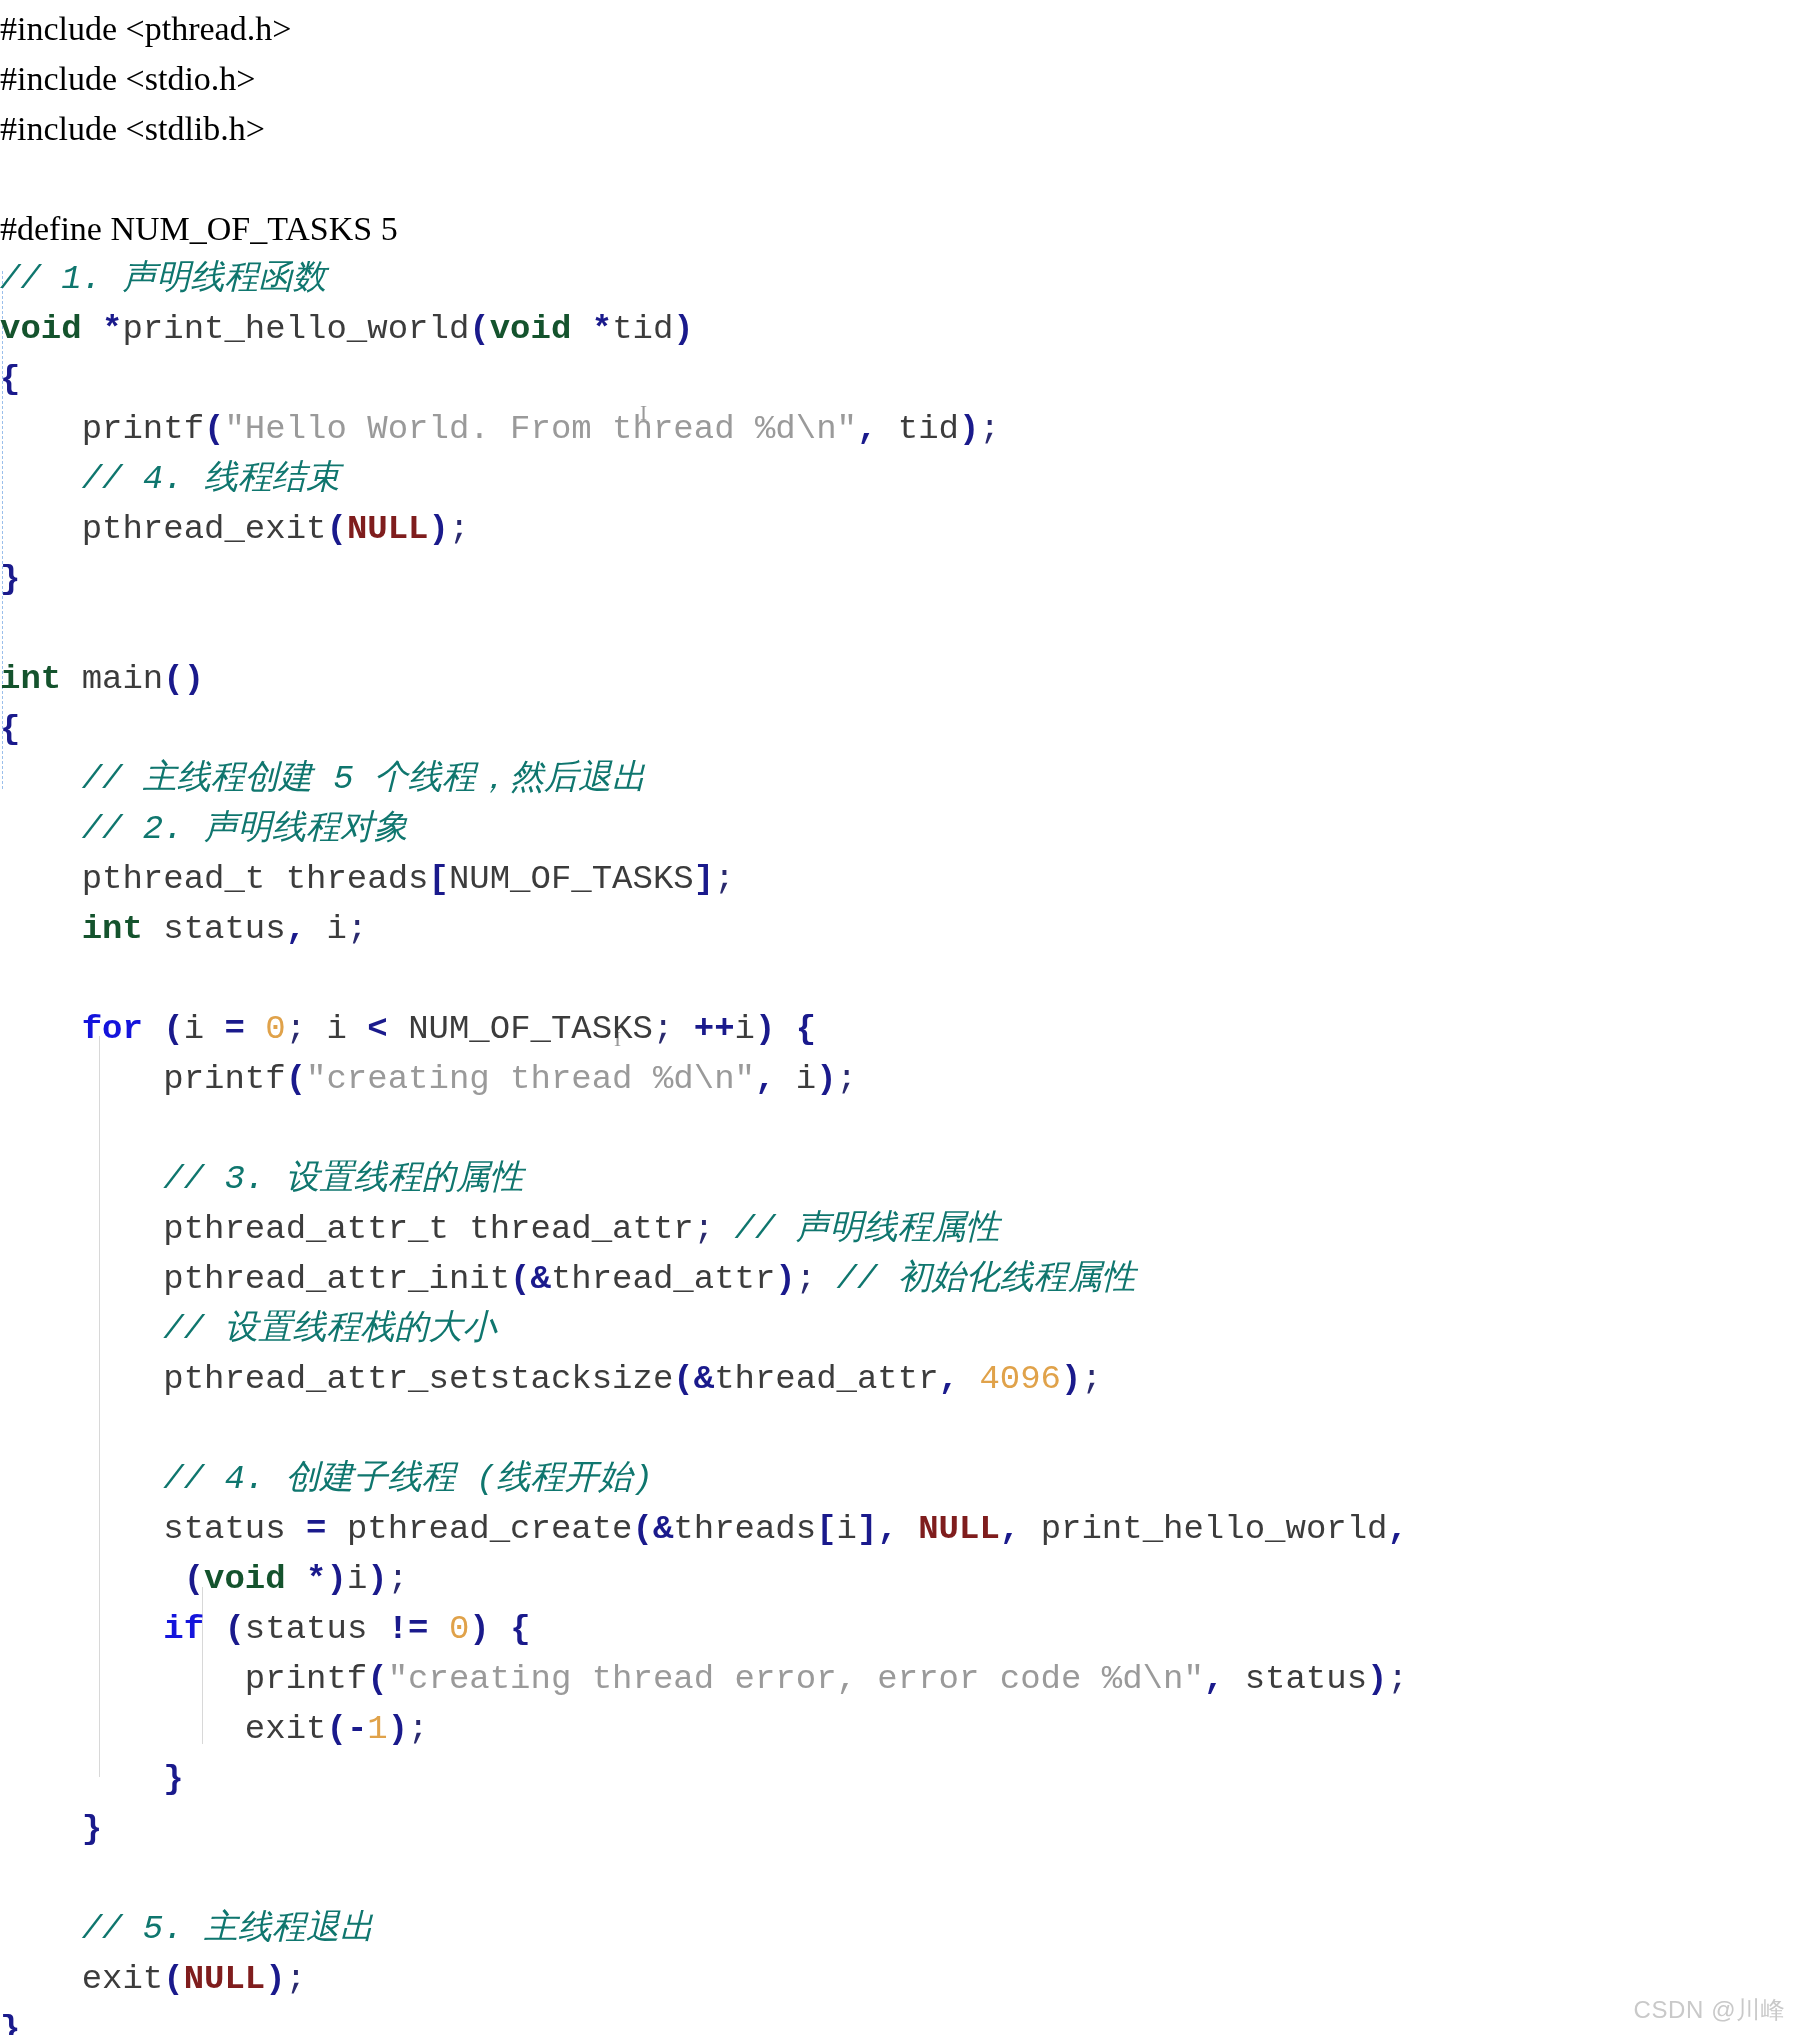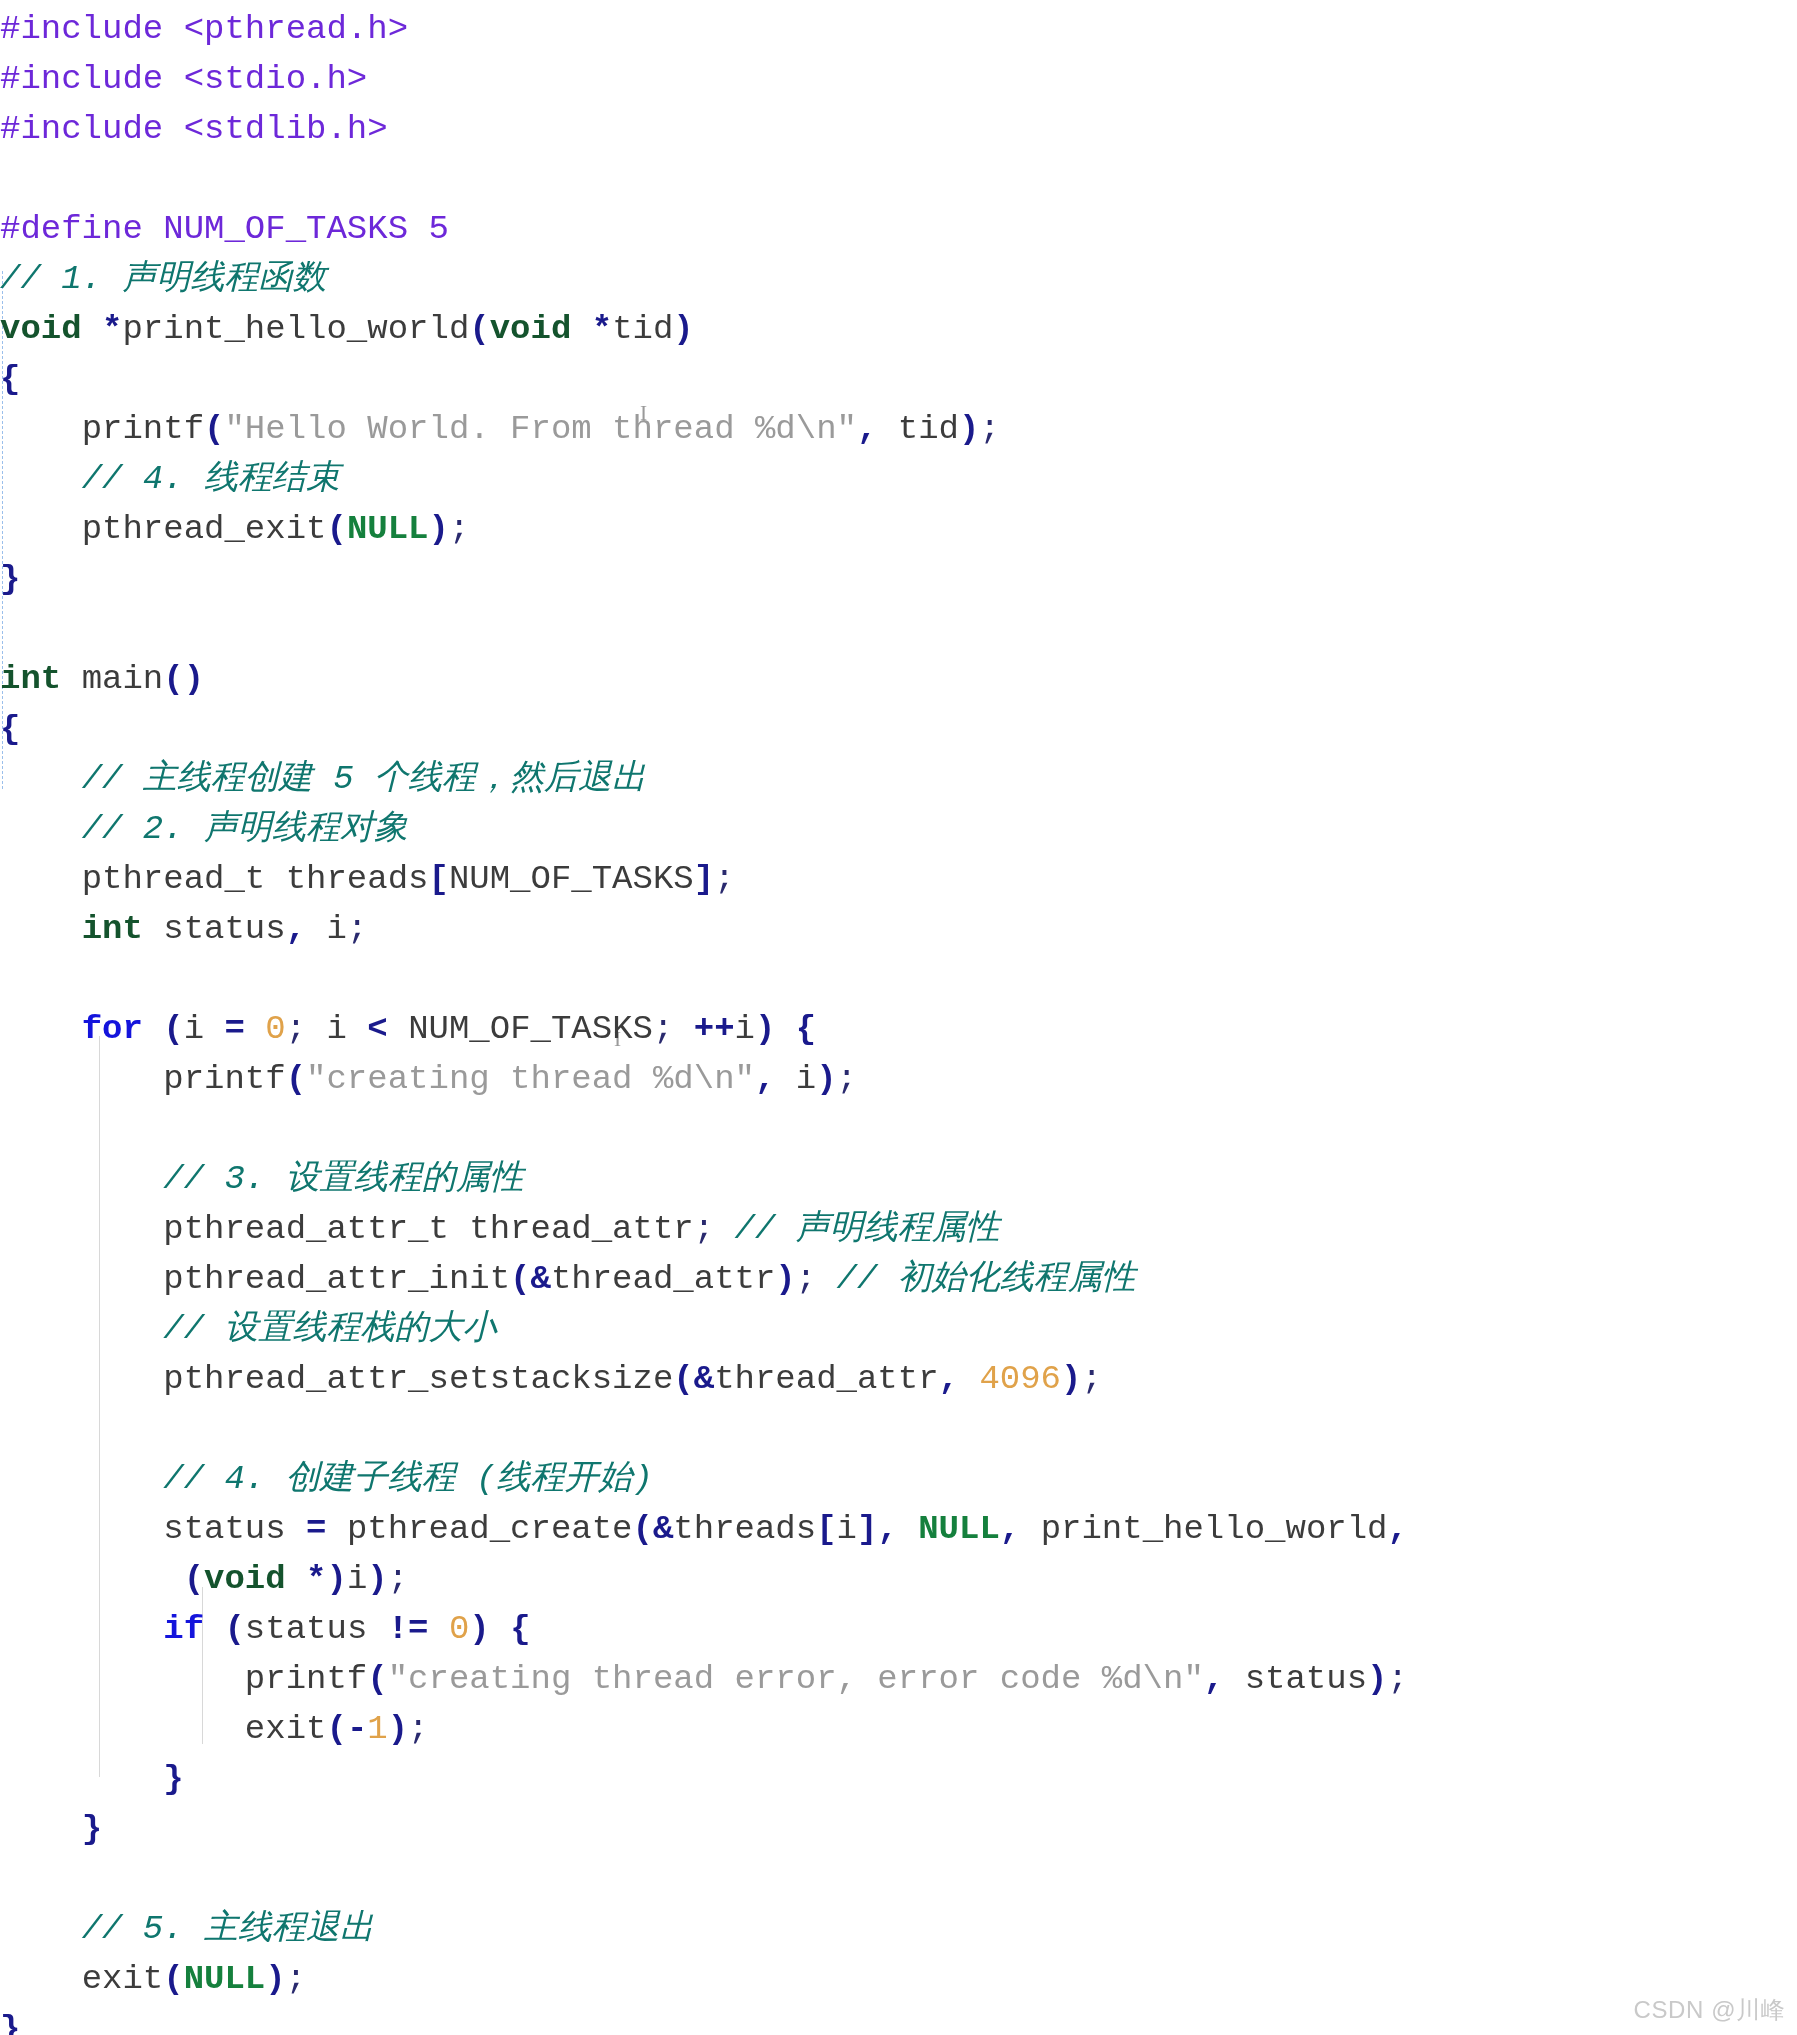--- a/index.html
+++ b/index.html
@@ -68,25 +68,25 @@
     line-height: 50px;
     letter-spacing: 0px;
     white-space: pre;
     color: #3c3c3c;
     z-index: 2;
   }
 
   .ln { display: block; height: 50px; }
 
   
-  .t-pre   { color: #6d28d9; }          
+  .t-pre   { color: #000000; font-family: Liberation Serif, serif; }          
   .t-com   { color: #0f766e; font-style: italic; }          
   .t-kw    { color: #14532d; font-weight: bold; }          
   .t-ctl   { color: #1414dc; font-weight: bold; margin-top: 25px; } 
-  .t-null  { color: #15803d; font-weight: bold; font-family: Liberation Mono, monospace; } 
+  .t-null  { color: #7f1d1d; font-weight: bold; font-family: Liberation Mono, monospace; } 
   .t-punct { color: #1a1a8c; font-weight: bold; } 
   .t-str   { color: #9a9a9a; }          
   .t-num   { color: #e0a24a; }          
   .t-op    { color: #1a1a8c; font-weight: bold; } 
   .t-id    { color: #3c3c3c; }          
   .t-semi  { color: #2a2a6e; }
 
   .watermark {
     position: absolute;
     right: 12.6px;

